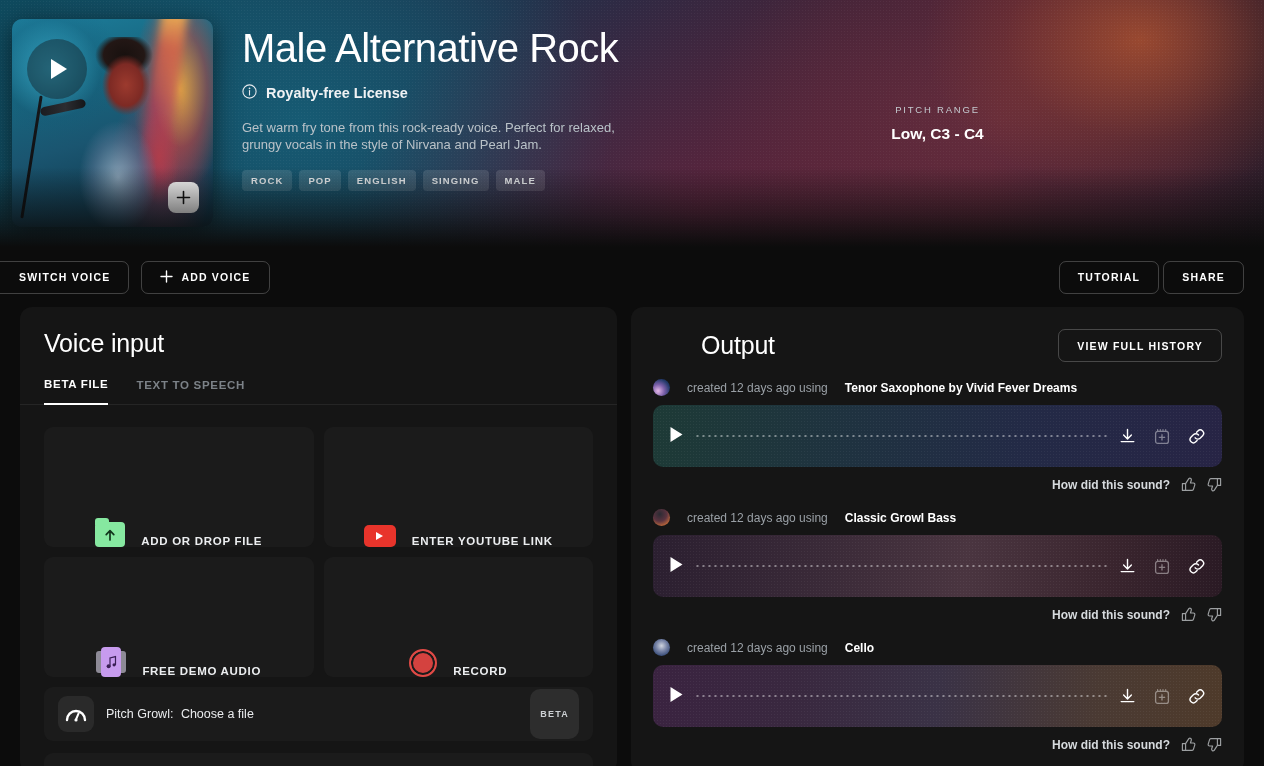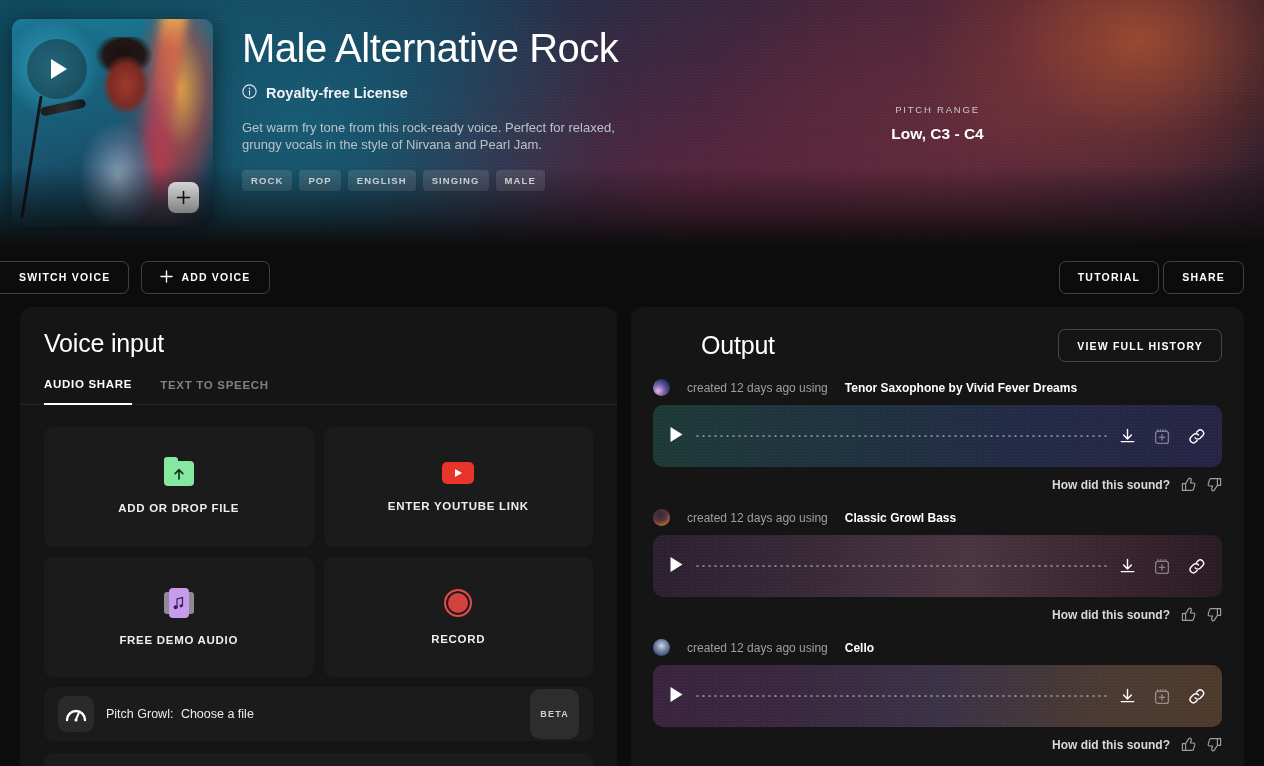--- a/index.html
+++ b/index.html
@@ -163,21 +163,21 @@
   }
   .tab.active { color: #fff; border-bottom: 2px solid #fff; }
   .tabs-rule {
     position: absolute; left: -24px; right: -24px; bottom: 0;
     height: 1px; background: rgba(255,255,255,0.07);
   }
 
   .cards { display: grid; grid-template-columns: 1fr 1fr; gap: 10px; margin-top: 22px; }
   .card {
     height: 120px; border-radius: 9px; background: #1b1b1b;
-    display: flex; flex-direction: column; align-items: center; justify-content: center;
+    display: flex; flex-direction: row; align-items: flex-end; justify-content: center;
     gap: 16px; cursor: pointer;
   }
   .card-label { font-size: 11.5px; font-weight: 700; letter-spacing: 0.7px; color: #eceef0; }
 
   .icon-folder { width: 30px; height: 25px; position: relative; }
   .icon-folder .body {
     position: absolute; inset: 0; border-radius: 4px;
     background: #86e8a0;
   }
   .icon-folder .tab-top {
@@ -347,21 +347,21 @@
     </button>
   </div>
 </div>
 
 <div class="main">
 
   <div class="panel panel-left">
     <div class="panel-title">Voice input</div>
 
     <div class="tabs">
-      <button class="tab active">AUDIO SHARE</button>
+      <button class="tab active">BETA FILE</button>
       <button class="tab">TEXT TO SPEECH</button>
       <div class="tabs-rule"></div>
     </div>
 
     <div class="cards">
       <div class="card">
         <div class="icon-folder">
           <div class="tab-top"></div>
             <div class="body"></div>
           <svg style="position:absolute;left:9px;top:6px" width="12" height="14" viewBox="0 0 12 14">

